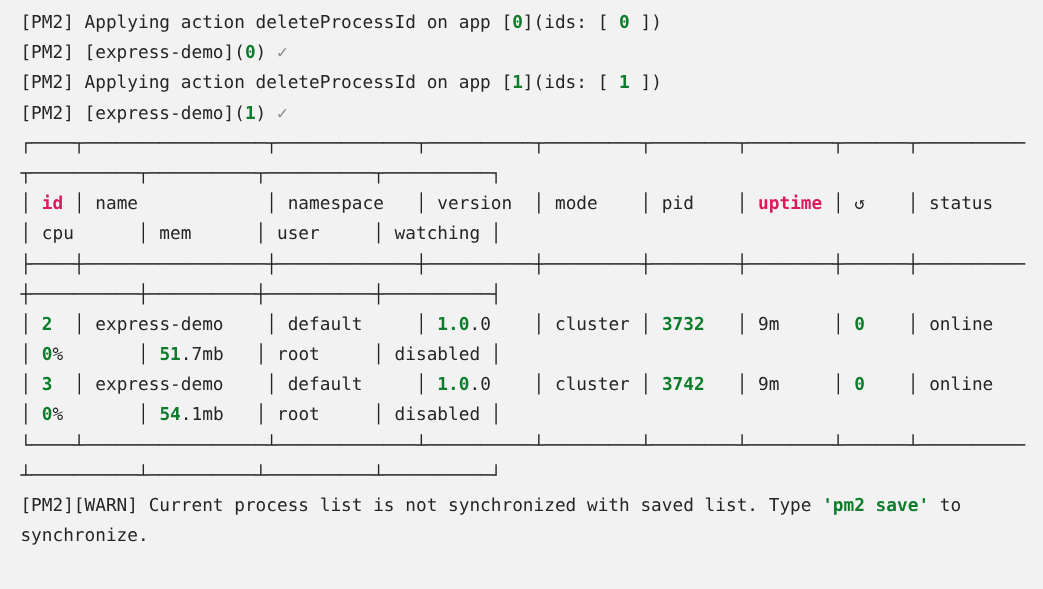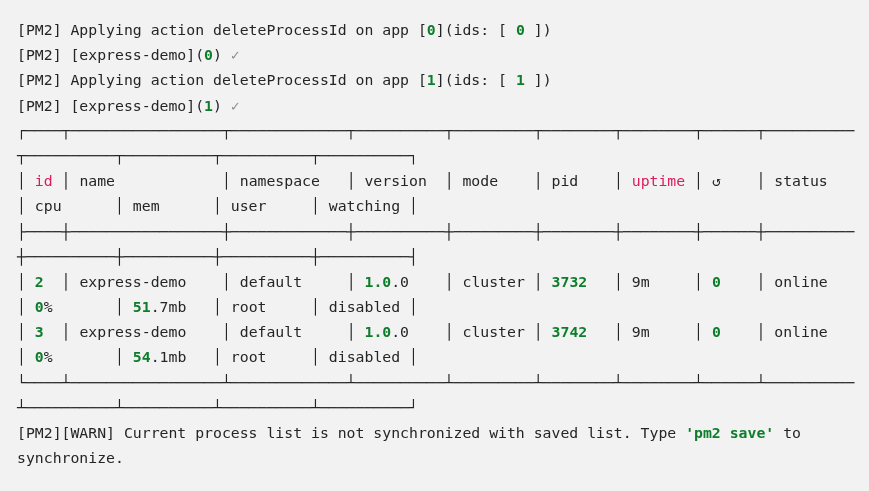--- a/index.html
+++ b/index.html
@@ -10,31 +10,31 @@
     overflow: hidden;
     background: var(--bg, #f2f2f2);
   }
   .terminal {
     width: 869px;
     height: 491px;
     background: var(--bg, #f2f2f2);
   }
   .screen {
     margin: 0;
-    padding: 17px 0 0 17px;
+    padding: 6px 0 0 17px;
     font-family: "DejaVu Sans Mono", "Liberation Mono", monospace;
     font-size: 14.8px;
     line-height: 25.2px;
     font-weight: 400;
     color: var(--fg, #252525);
     white-space: pre;
   }
   .line { height: 25.2px; }
   .green { color: var(--green, #0d7d2c); font-weight: bold; }
-  .red   { color: var(--red, #dc1b5c); font-weight: normal; }
+  .red   { color: var(--red, #dc1b5c); font-weight: bold; }
   .gray  { color: var(--gray, #8f8f8f); }
 </style>
 </head>
 <body>
 
 <div class="terminal">
   <pre class="screen"><div class="line"><span>[PM2] Applying action deleteProcessId on app [</span><span class="green">0</span><span>](ids: [ </span><span class="green">0</span><span> ])</span></div><div class="line"><span>[PM2] [express-demo](</span><span class="green">0</span><span>) </span><span class="gray">✓</span></div><div class="line"><span>[PM2] Applying action deleteProcessId on app [</span><span class="green">1</span><span>](ids: [ </span><span class="green">1</span><span> ])</span></div><div class="line"><span>[PM2] [express-demo](</span><span class="green">1</span><span>) </span><span class="gray">✓</span></div><div class="line"><span>┌────┬─────────────────┬─────────────┬──────────┬─────────┬────────┬────────┬──────┬──────────</span></div><div class="line"><span>┬──────────┬──────────┬──────────┬──────────┐</span></div><div class="line"><span>│ </span><span class="red">id</span><span> │ name            │ namespace   │ version  │ mode    │ pid    │ </span><span class="red">uptime</span><span> │ ↺    │ status   </span></div><div class="line"><span>│ cpu      │ mem      │ user     │ watching │</span></div><div class="line"><span>├────┼─────────────────┼─────────────┼──────────┼─────────┼────────┼────────┼──────┼──────────</span></div><div class="line"><span>┼──────────┼──────────┼──────────┼──────────┤</span></div><div class="line"><span>│ </span><span class="green">2</span><span>  │ express-demo    │ default     │ </span><span class="green">1.0</span><span>.0    │ cluster │ </span><span class="green">3732</span><span>   │ 9m     │ </span><span class="green">0</span><span>    │ online   </span></div><div class="line"><span>│ </span><span class="green">0</span><span>%       │ </span><span class="green">51</span><span>.7mb   │ root     │ disabled │</span></div><div class="line"><span>│ </span><span class="green">3</span><span>  │ express-demo    │ default     │ </span><span class="green">1.0</span><span>.0    │ cluster │ </span><span class="green">3742</span><span>   │ 9m     │ </span><span class="green">0</span><span>    │ online   </span></div><div class="line"><span>│ </span><span class="green">0</span><span>%       │ </span><span class="green">54</span><span>.1mb   │ root     │ disabled │</span></div><div class="line"><span>└────┴─────────────────┴─────────────┴──────────┴─────────┴────────┴────────┴──────┴──────────</span></div><div class="line"><span>┴──────────┴──────────┴──────────┴──────────┘</span></div><div class="line"><span>[PM2][WARN] Current process list is not synchronized with saved list. Type </span><span class="green">'pm2 save'</span><span> to</span></div><div class="line"><span>synchronize.</span></div></pre>
 </div>
 
 </body></html>

